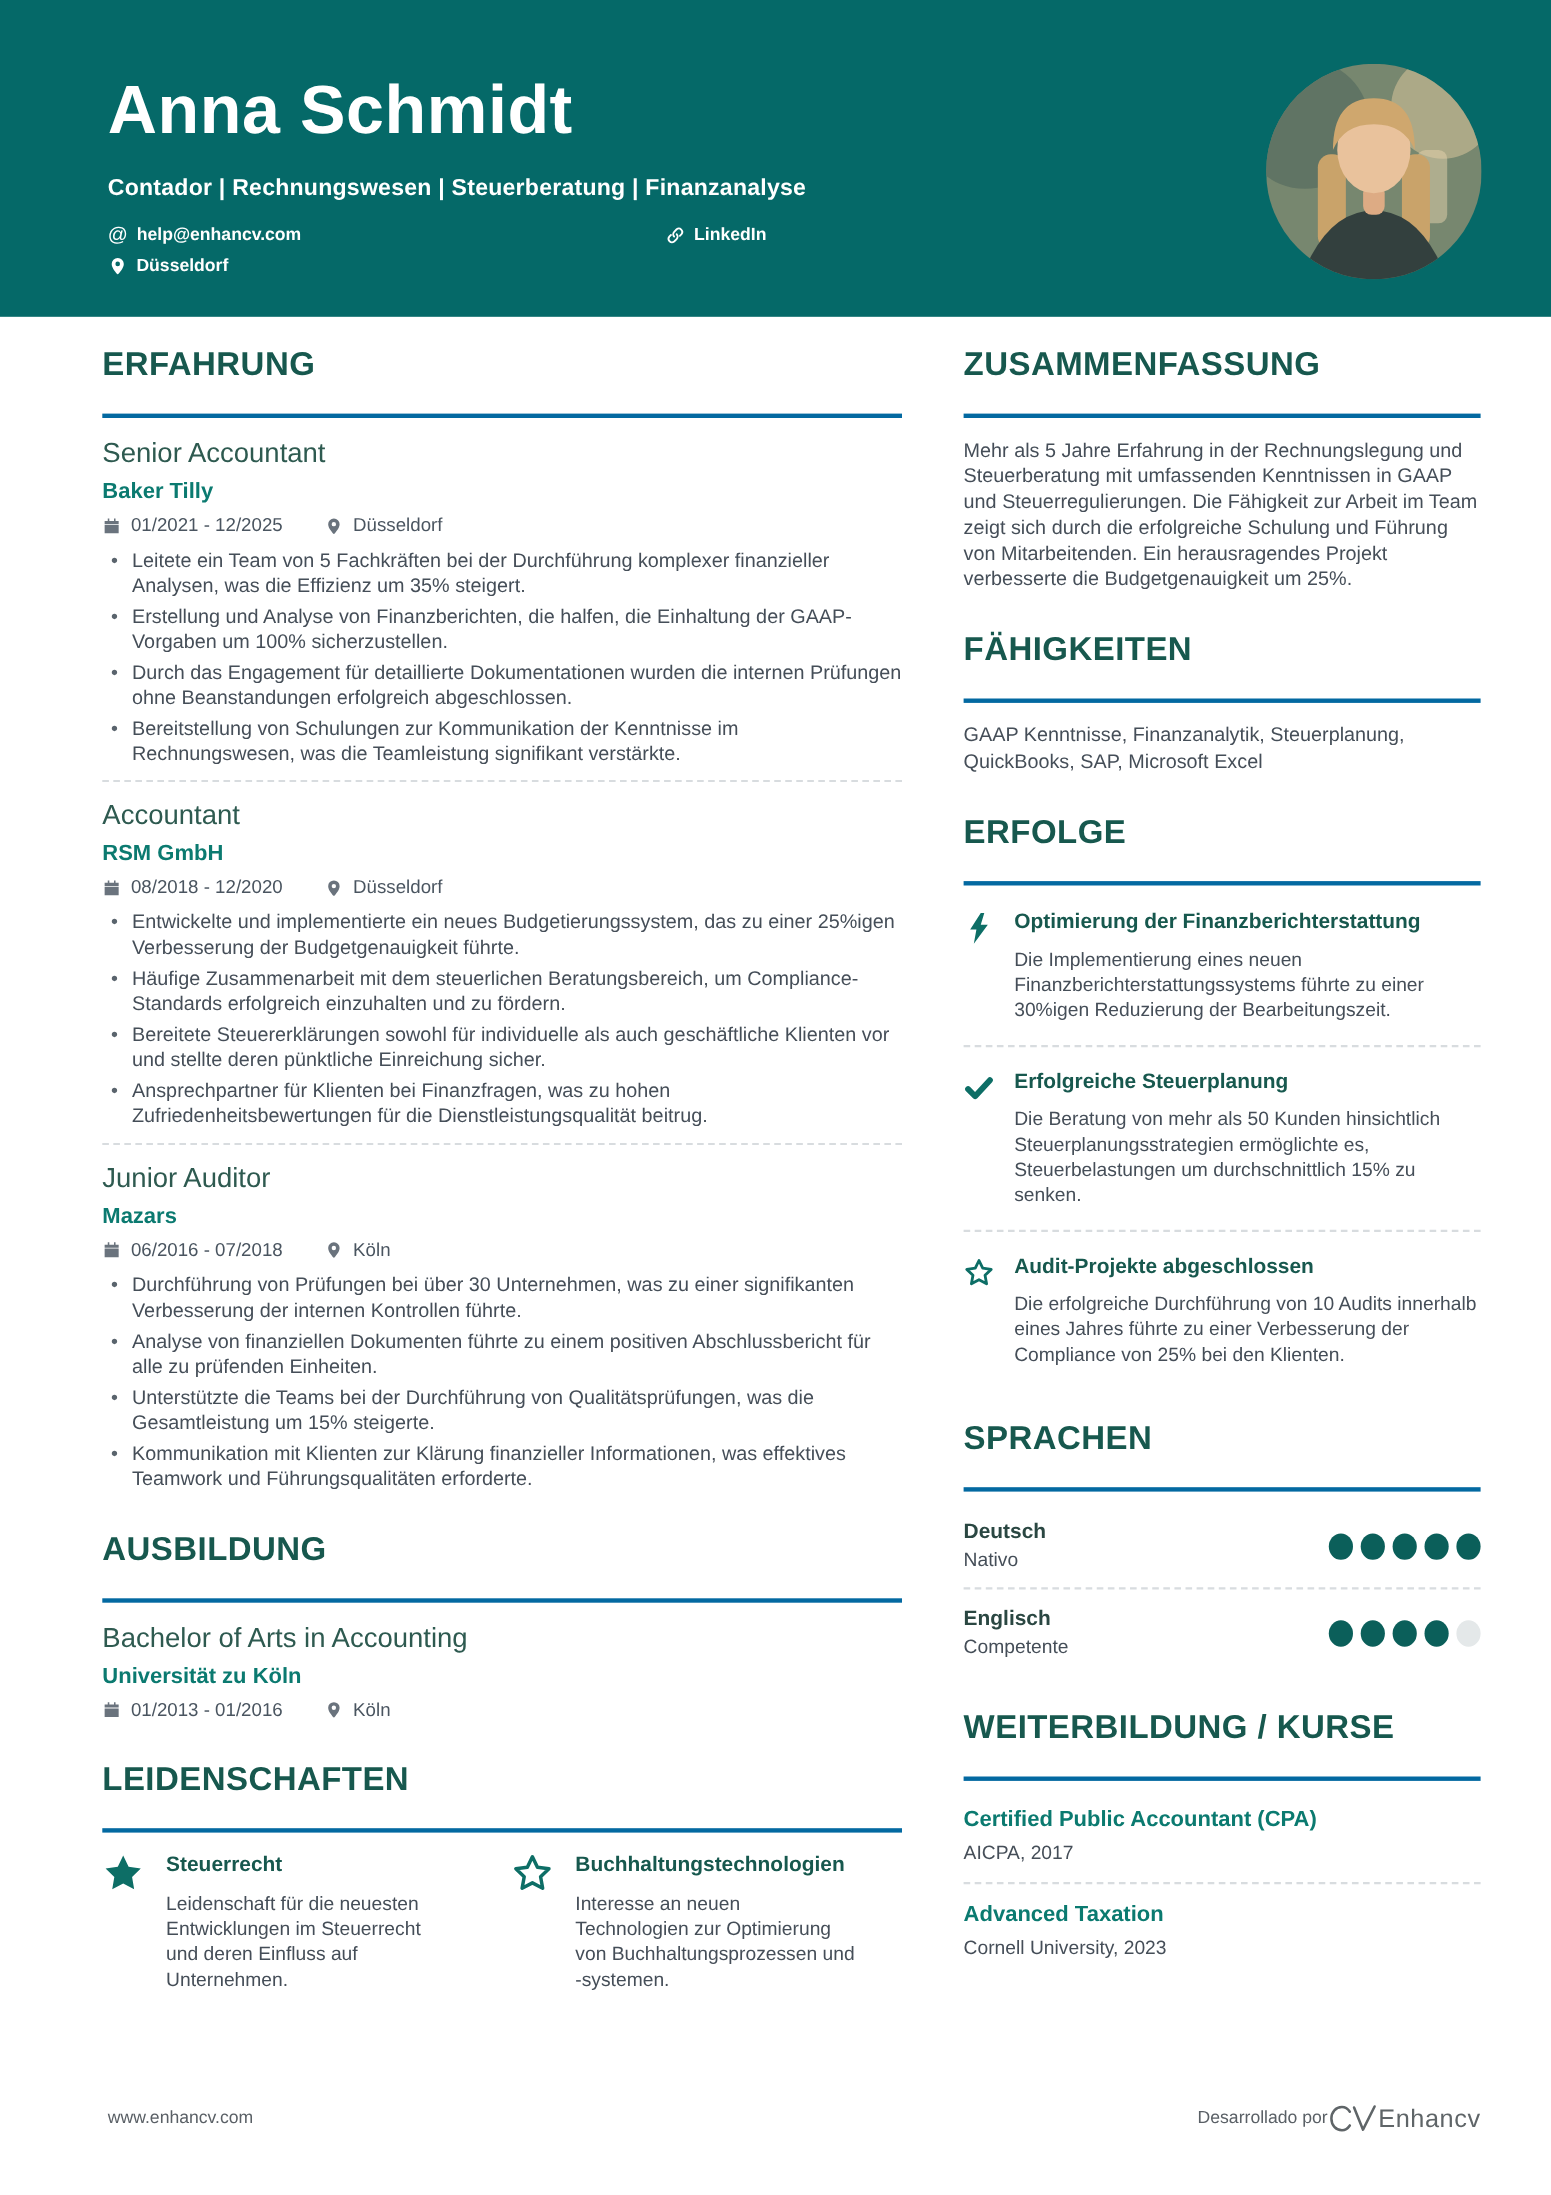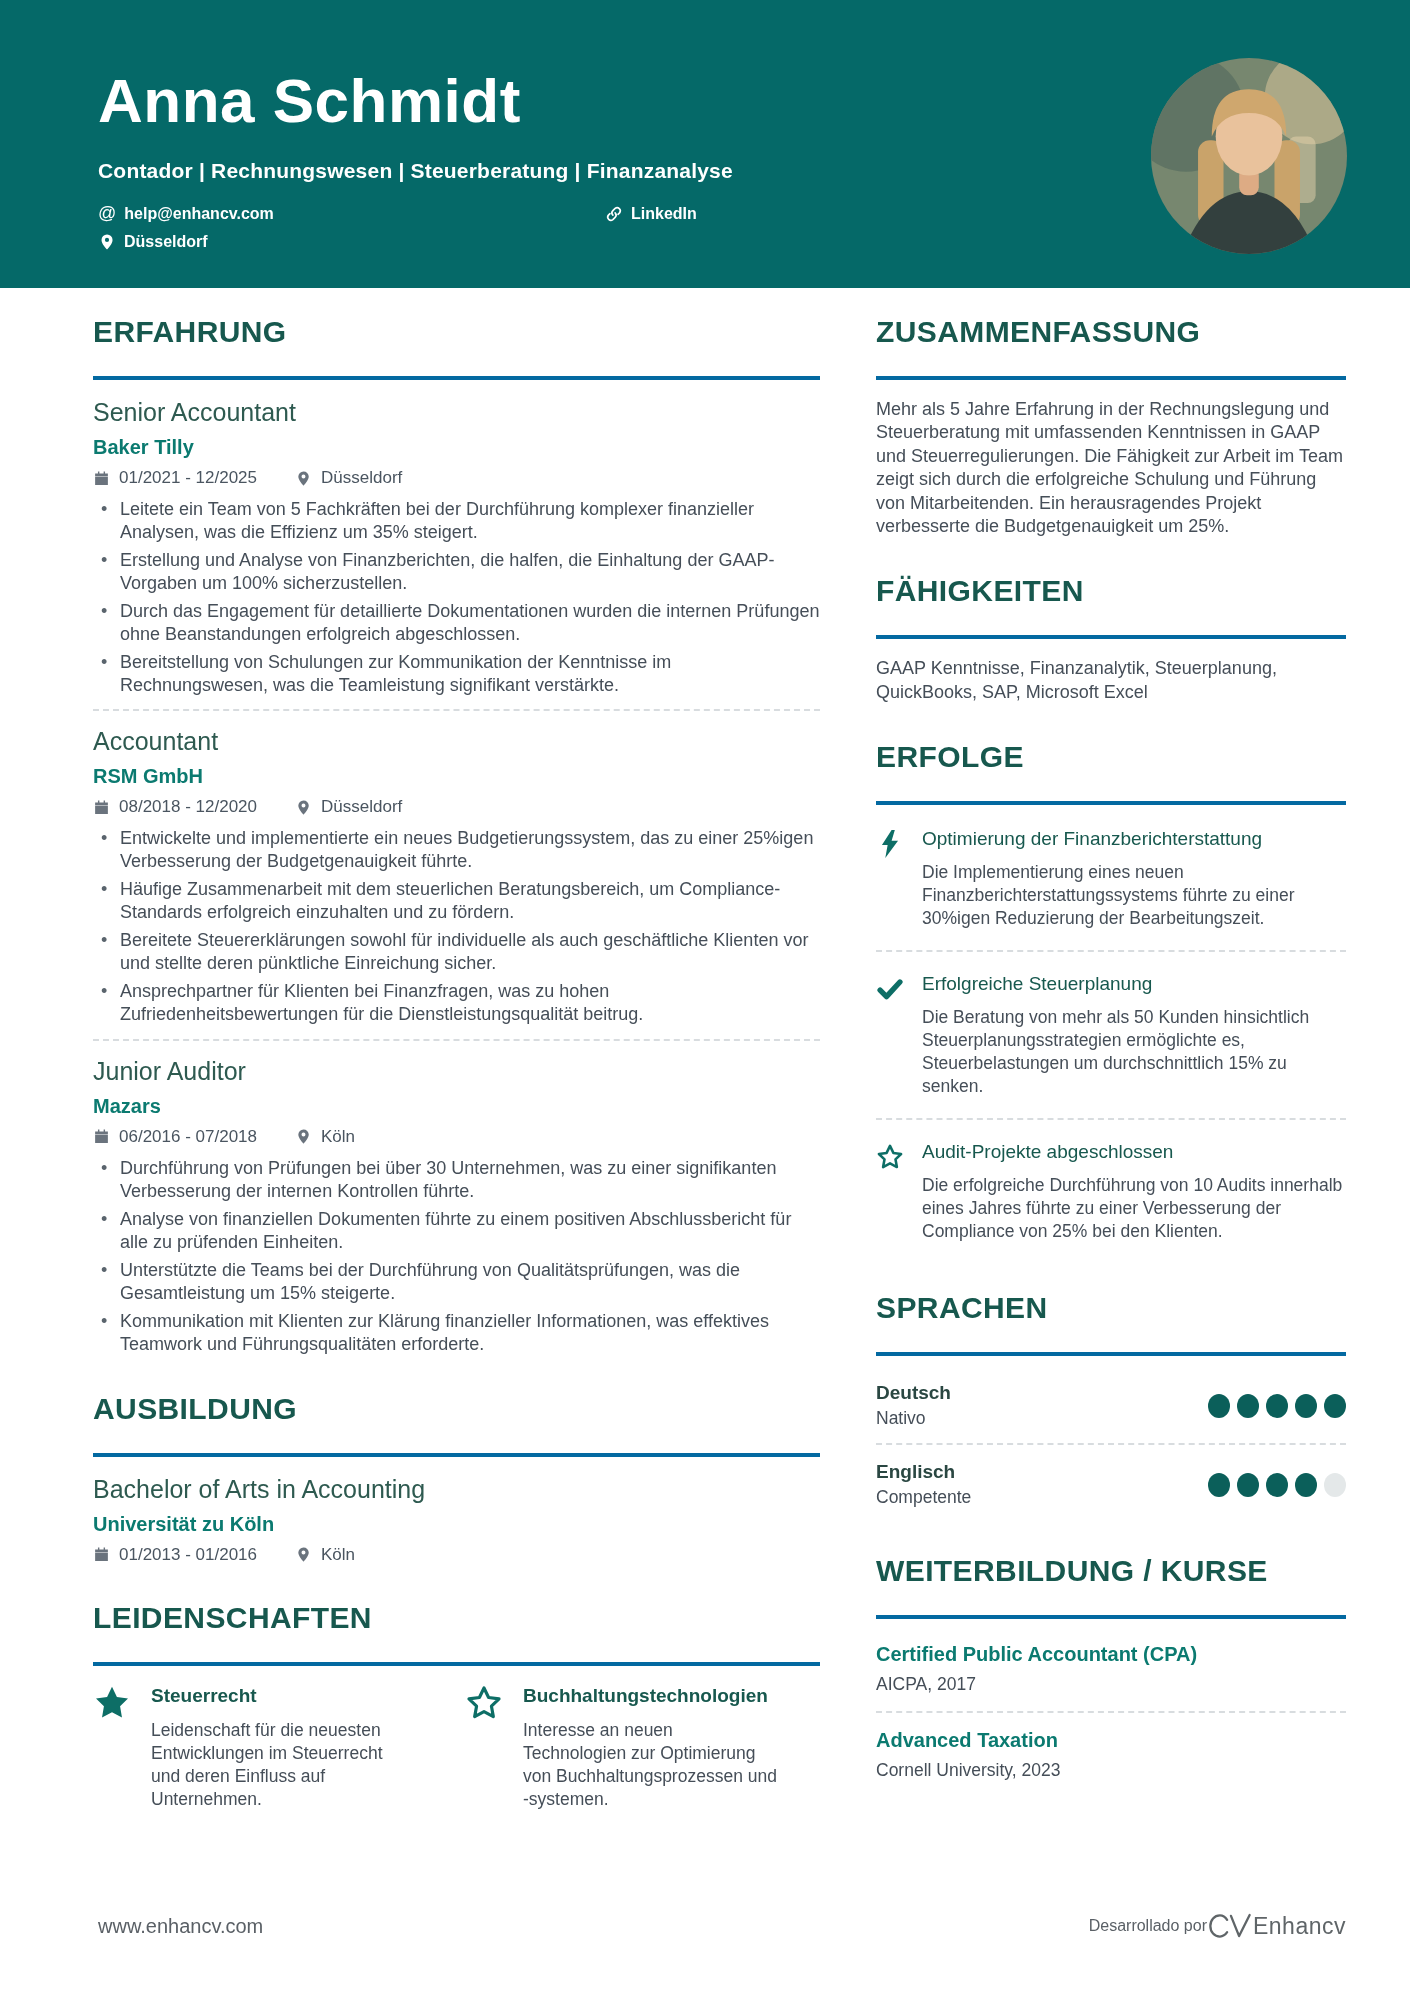--- a/index.html
+++ b/index.html
@@ -44,21 +44,21 @@
   .bullets li::before { content:"•"; position:absolute; left:0; top:0; color:#5A646D; }
   .dashed { border-top:2px dashed #D8DCDF; margin:8px 0 16px; }
 
   
   .paragraph { font-size:18px; line-height:1.3; color:#454E58; }
 
   
   .ach { display:flex; gap:16px; padding:4px 0 12px; }
   .ach-icon { flex:0 0 30px; width:30px; padding-top:2px; }
   .ach-icon svg { width:28px; height:30px; }
-  .ach-title { font-size:19px; font-weight:400; color:#17584E; line-height:1.3; margin-bottom:9px; }
+  .ach-title { font-size:19px; font-weight:700; color:#17584E; line-height:1.3; margin-bottom:9px; }
   .ach-text { font-size:17.5px; line-height:1.32; color:#454E58; }
 
   
   .lang-row { display:flex; justify-content:space-between; align-items:center; padding:8px 0 10px; }
   .lang-name { font-size:19px; font-weight:700; color:#2A4742; }
   .lang-level { font-size:17.5px; color:#454E58; margin-top:4px; }
   .dots { display:flex; gap:7px; align-items:center; }
   .dot { width:22px; height:24px; border-radius:50%; background:#E4E8E9; display:inline-block; }
   .dot-filled { background:#0B5F5A; }
 
@@ -73,21 +73,21 @@
   
   .passions-row { display:flex; gap:58px; margin-top:4px; }
   .passion { display:flex; gap:18px; width:314px; flex:0 0 314px; }
   .passion-icon { flex:0 0 40px; padding-top:0; }
   .passion-icon svg { width:38px; height:38px; }
   .passion-title { font-size:19px; font-weight:700; color:#17584E; margin-bottom:11px; line-height:1.25; overflow-wrap:anywhere; }
   .passion-text { font-size:17.5px; line-height:1.33; color:#454E58; }
 
   
   .footer { position:absolute; left:98px; right:64px; bottom:55px; display:flex; justify-content:space-between; align-items:center; }
-  .footer-site { font-size:20px; color:#5A6066; }
+  .footer-site { font-size:16px; color:#5A6066; }
   .footer-credit { display:flex; align-items:center; }
   .credit-text { font-size:16px; color:#5A6066; }
   .brand-text { font-size:23px; color:#5F6568; letter-spacing:.5px; }
   .logo svg { width:46px; height:28px; display:block; }
 </style>
 </head>
 <body>
 
 <div class="header">
   <div class="name">Anna Schmidt</div>

